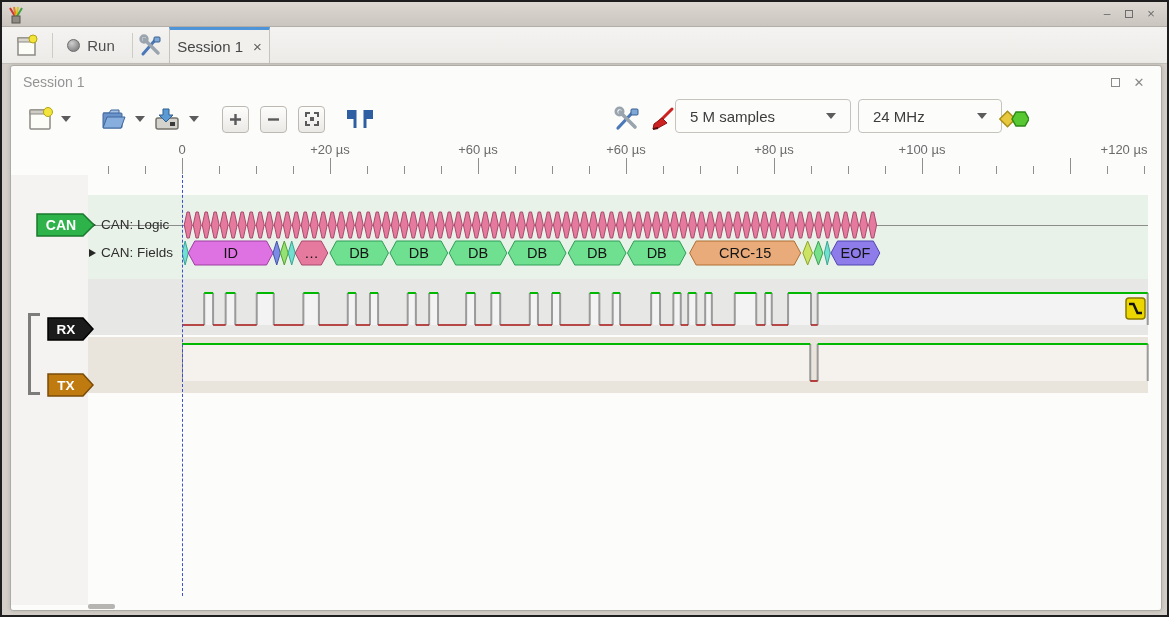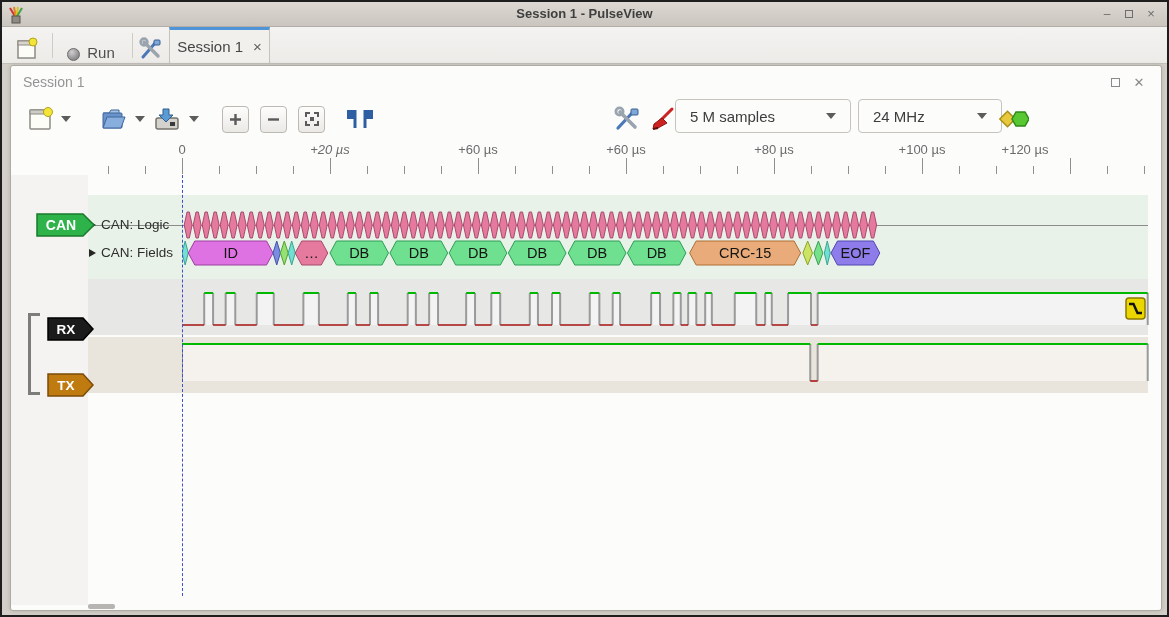--- a/index.html
+++ b/index.html
@@ -17,21 +17,21 @@
   .winbtn{position:absolute;top:6px;width:16px;height:14px;color:#6d6d6d;
     font-size:12px;line-height:12px;text-align:center;cursor:default;}
   .winbtn.min{right:52px;}
   .winbtn.max{right:30px;}
   .winbtn.close{right:8px;font-size:13px;}
   .maxbox{display:inline-block;width:8px;height:8px;border:1.5px solid #6d6d6d;margin-top:2px;}
 
   
   .maintoolbar{position:absolute;left:0;top:25px;width:1165px;height:37px;
     background:linear-gradient(#f4f3f1,#edebe8);border-bottom:1px solid #c4c1bb;}
-  .mt-btn{position:absolute;top:3px;height:31px;display:flex;align-items:flex-end;
+  .mt-btn{position:absolute;top:3px;height:31px;display:flex;align-items:center;
     justify-content:center;border-radius:3px;}
   .mt-sep{position:absolute;top:6px;width:1px;height:25px;background:#cfccc6;}
   .runbtn{left:56px;width:66px;gap:7px;font-size:15px;color:#4f4f4f;}
   .runbtn .dot{width:13px;height:13px;border-radius:50%;
     background:radial-gradient(circle at 35% 30%,#cfcfcf,#8b8b8b 70%);border:1px solid #6a6a6a;}
   .tab{position:absolute;left:167px;top:0;width:101px;height:36px;
     background:#f1f0ed;border-left:1px solid #c6c3bd;border-right:1px solid #c6c3bd;
     border-top:3px solid #4f94d6;display:flex;align-items:center;justify-content:center;
     gap:10px;font-size:15px;color:#454545;}
   .tab .x{color:#5f5f5f;font-size:15px;}
@@ -92,21 +92,20 @@
 <div class="titlebar">
   <svg class="app-icon" width="18" height="19">
     <g stroke-width="2" fill="none">
       <path d="M9 13 L3 3" stroke="#cc3333"></path>
       <path d="M9 13 L7 2" stroke="#e0851f"></path>
       <path d="M9 13 L11 2" stroke="#d9c422"></path>
       <path d="M9 13 L15 3" stroke="#44a044"></path>
     </g>
     <rect x="5" y="11" width="8" height="7" fill="#8f8b84" stroke="#57544e"></rect>
   </svg>
-  <div class="title">Session 1 - PulseView</div>
   <div class="winbtn min">–</div>
   <div class="winbtn max"><span class="maxbox"></span></div>
   <div class="winbtn close">×</div>
 </div>
 
 <div class="maintoolbar">
   <div class="mt-btn" style="left:8px;width:34px;">
     <svg width="22" height="24">
       <rect x="2" y="4" width="17" height="17" fill="#fdfdf8" stroke="#8d8a84" stroke-width="1.5"></rect>
       <rect x="2" y="4" width="17" height="4" fill="#d8d5cd" stroke="#8d8a84" stroke-width="1"></rect>
@@ -226,21 +225,21 @@
 
   <div class="ruler" id="ruler">
       <div class="tick minor" style="left: 97px;"></div>
       <div class="tick minor" style="left: 134px;"></div>
       <div class="tick major" style="left: 171px;"></div>
       <div class="lbl" style="left: 171px;">0</div>
       <div class="tick minor" style="left: 208px;"></div>
       <div class="tick minor" style="left: 245px;"></div>
       <div class="tick minor" style="left: 282px;"></div>
       <div class="tick major" style="left: 319px;"></div>
-      <div class="lbl" style="left: 319px; font-style: italic;">+20 µs</div>
+      <div class="lbl" style="left: 319px;">+20 µs</div>
       <div class="tick minor" style="left: 356px;"></div>
       <div class="tick minor" style="left: 393px;"></div>
       <div class="tick minor" style="left: 430px;"></div>
       <div class="tick major" style="left: 467px;"></div>
       <div class="lbl" style="left: 467px;">+60 µs</div>
       <div class="tick minor" style="left: 504px;"></div>
       <div class="tick minor" style="left: 541px;"></div>
       <div class="tick minor" style="left: 578px;"></div>
       <div class="tick major" style="left: 615px;"></div>
       <div class="lbl" style="left: 615px;">+60 µs</div>
@@ -251,21 +250,21 @@
       <div class="lbl" style="left: 763px;">+80 µs</div>
       <div class="tick minor" style="left: 800px;"></div>
       <div class="tick minor" style="left: 837px;"></div>
       <div class="tick minor" style="left: 874px;"></div>
       <div class="tick major" style="left: 911px;"></div>
       <div class="lbl" style="left: 911px;">+100 µs</div>
       <div class="tick minor" style="left: 948px;"></div>
       <div class="tick minor" style="left: 985px;"></div>
       <div class="tick minor" style="left: 1022px;"></div>
       <div class="tick major" style="left: 1059px;"></div>
-      <div class="lbl" style="left: 1014px; text-align: center;">+120 µs</div>
+      <div class="lbl" style="left: 1113px; text-align: center;">+120 µs</div>
       <div class="tick minor" style="left: 1096px;"></div>
       <div class="tick minor" style="left: 1133px;"></div>
     </div>
 
   <div class="gutter"></div>
   <div class="band decoder"></div>
   <div class="band rx"></div>
   <div class="band tx"></div>
   <div class="bits-line"></div>
 

